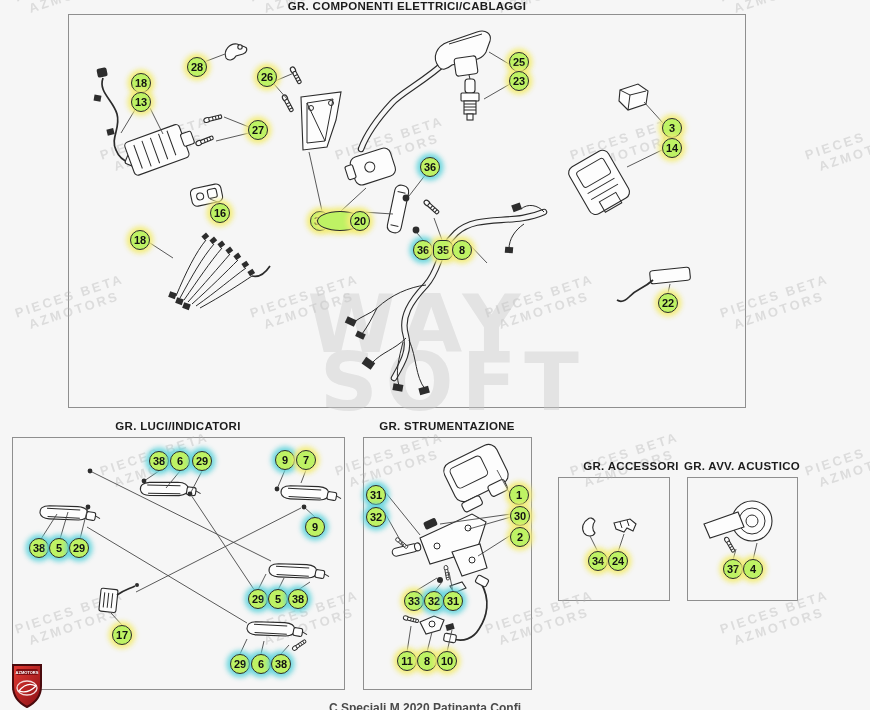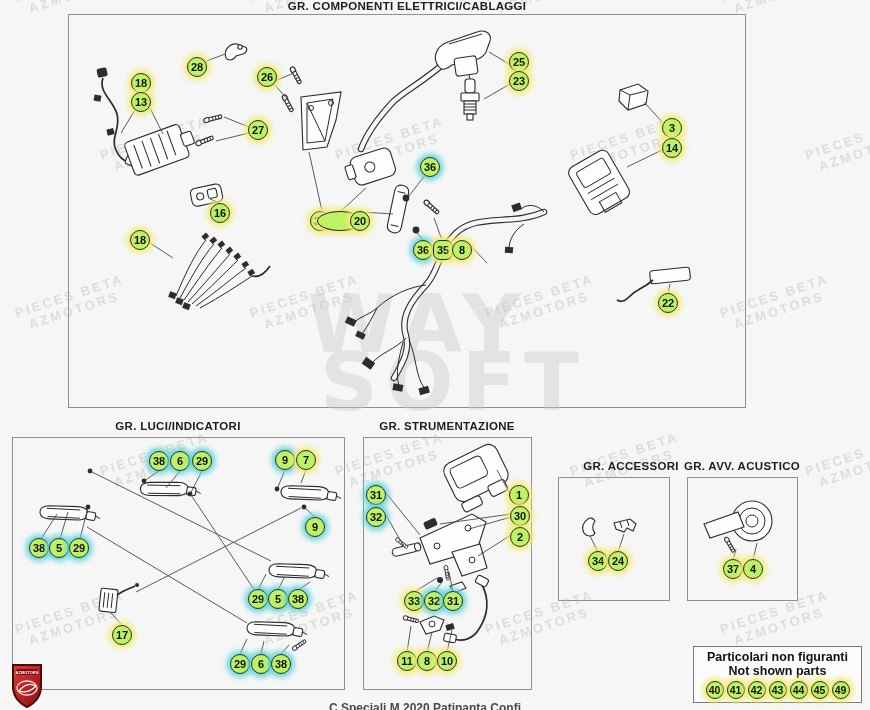--- a/index.html
+++ b/index.html
@@ -447,33 +447,20 @@
       <div class="callout c" style="left: 453px; top: 601px;">31</div>
       <div class="callout y" style="left: 407px; top: 661px;">11</div>
       <div class="callout y" style="left: 427px; top: 661px;">8</div>
       <div class="callout y" style="left: 447px; top: 661px;">10</div>
       <div class="callout y" style="left: 598px; top: 561px;">34</div>
       <div class="callout y" style="left: 618px; top: 561px;">24</div>
       <div class="callout y" style="left: 733px; top: 569px;">37</div>
       <div class="callout y" style="left: 753px; top: 569px;">4</div>
     </div>
 
-  <div id="notshown">
-    <div class="t">Particolari non figuranti</div>
-    <div class="t">Not shown parts</div>
-    <div id="ns-row">
-        <div class="callout y">40</div>
-        <div class="callout y">41</div>
-        <div class="callout y">42</div>
-        <div class="callout y">43</div>
-        <div class="callout y">44</div>
-        <div class="callout y">45</div>
-        <div class="callout y">49</div>
-      </div>
-  </div>
 
   <svg id="logo" width="34" height="48" viewBox="0 0 34 48">
     <defs>
       <linearGradient id="lg" x1="0" y1="0" x2="1" y2="1">
         <stop offset="0" stop-color="#e23a33"></stop>
           <stop offset="1" stop-color="#8c0f14"></stop>
       </linearGradient>
     </defs>
     <path d="M3,3 H31 V24 Q31,38 17,45 Q3,38 3,24 Z" fill="url(#lg)" stroke="#4a0a0d" stroke-width="2"></path>
     <rect x="6" y="7" width="22" height="6" rx="1.5" fill="#7e0c10"></rect>

